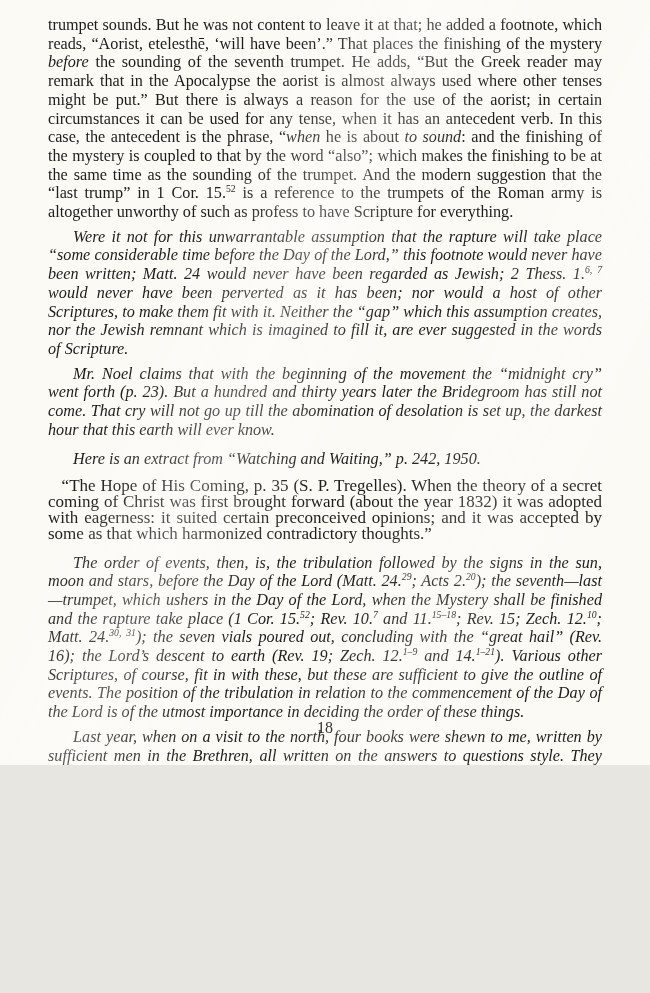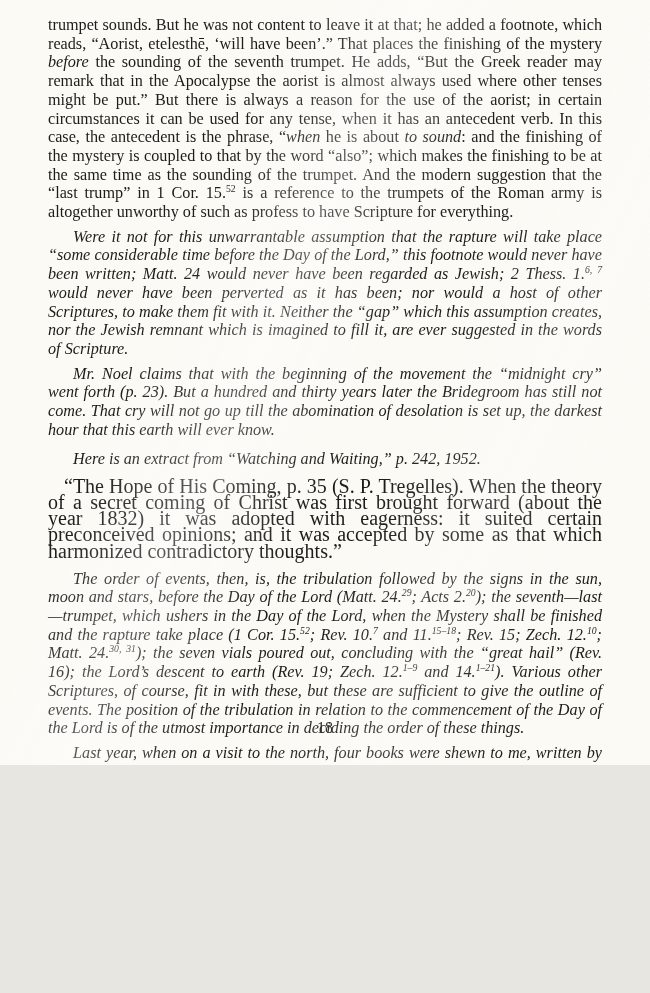--- a/index.html
+++ b/index.html
@@ -46,21 +46,21 @@
   }
   .para.indent {
     text-indent: 1.55em;
     font-style: italic;
   }
   .para.gap-above {
     margin-top: 11px;
   }
   .para.extract {
     margin-top: 9px;
-    font-size: 20px;
+    font-size: 17px;
     line-height: 16.1px;
     text-indent: 0.8em;
   }
   .para sup {
     font-size: 0.60em;
     line-height: 0;
     vertical-align: super;
     letter-spacing: 0;
   }
   .para em {
@@ -80,20 +80,20 @@
 </head>
 <body>
 
 <div class="page">
   <div class="watermark"></div>
 
   <article class="text-block">
     <p class="para first"><span>trumpet sounds. But he was not content to leave it at that; he added a footnote, which reads, “Aorist, etelesthē, ‘will have been’.” That places the finishing of the mystery </span><em>before</em><span> the sounding of the seventh trumpet. He adds, “But the Greek reader may remark that in the Apocalypse the aorist is almost always used where other tenses might be put.” But there is always a reason for the use of the aorist; in certain circumstances it can be used for any tense, when it has an antecedent verb. In this case, the antecedent is the phrase, “</span><em>when</em><span> he is about </span><em>to sound</em><span>: and the finishing of the mystery is coupled to that by the word “also”; which makes the finishing to be at the same time as the sounding of the trumpet. And the modern suggestion that the “last trump” in 1 Cor. 15.</span><sup>52</sup><span> is a reference to the trumpets of the Roman army is altogether unworthy of such as profess to have Scripture for everything.</span></p>
     <p class="para indent"><span>Were it not for this unwarrantable assumption that the rapture will take place “some considerable time before the Day of the Lord,” this footnote would never have been written; Matt. 24 would never have been regarded as Jewish; 2 Thess. 1.</span><sup>6, 7</sup><span> would never have been perverted as it has been; nor would a host of other Scriptures, to make them fit with it. Neither the “gap” which this assumption creates, nor the Jewish remnant which is imagined to fill it, are ever suggested in the words of Scripture.</span></p>
     <p class="para indent"><span>Mr. Noel claims that with the beginning of the movement the “midnight cry” went forth (p. 23). But a hundred and thirty years later the Bridegroom has still not come. That cry will not go up till the abomination of desolation is set up, the darkest hour that this earth will ever know.</span></p>
-    <p class="para indent gap-above"><span>Here is an extract from “Watching and Waiting,” p. 242, 1952.</span></p>
+    <p class="para indent gap-above"><span>Here is an extract from “Watching and Waiting,” p. 242, 1950.</span></p>
     <p class="para extract"><span>“The Hope of His Coming, p. 35 (S. P. Tregelles). When the theory of a secret coming of Christ was first brought forward (about the year 1832) it was adopted with eagerness: it suited certain preconceived opinions; and it was accepted by some as that which harmonized contradictory thoughts.”</span></p>
     <p class="para indent gap-above"><span>The order of events, then, is, the tribulation followed by the signs in the sun, moon and stars, before the Day of the Lord (Matt. 24.</span><sup>29</sup><span>; Acts 2.</span><sup>20</sup><span>); the seventh—last—trumpet, which ushers in the Day of the Lord, when the Mystery shall be finished and the rapture take place (1 Cor. 15.</span><sup>52</sup><span>; Rev. 10.</span><sup>7</sup><span> and 11.</span><sup>15–18</sup><span>; Rev. 15; Zech. 12.</span><sup>10</sup><span>; Matt. 24.</span><sup>30, 31</sup><span>); the seven vials poured out, concluding with the “great hail” (Rev. 16); the Lord’s descent to earth (Rev. 19; Zech. 12.</span><sup>1–9</sup><span> and 14.</span><sup>1–21</sup><span>). Various other Scriptures, of course, fit in with these, but these are sufficient to give the outline of events. The position of the tribulation in relation to the commencement of the Day of the Lord is of the utmost importance in deciding the order of these things.</span></p>
     <p class="para indent"><span>Last year, when on a visit to the north, four books were shewn to me, written by sufficient men in the Brethren, all written on the answers to questions style. They were dealing with the Lord’s coming and each writer took the passages of Scripture which shew that the</span></p>
   </article>
 
   <footer class="page-number">18</footer>
 </div>
 
 </body></html>

